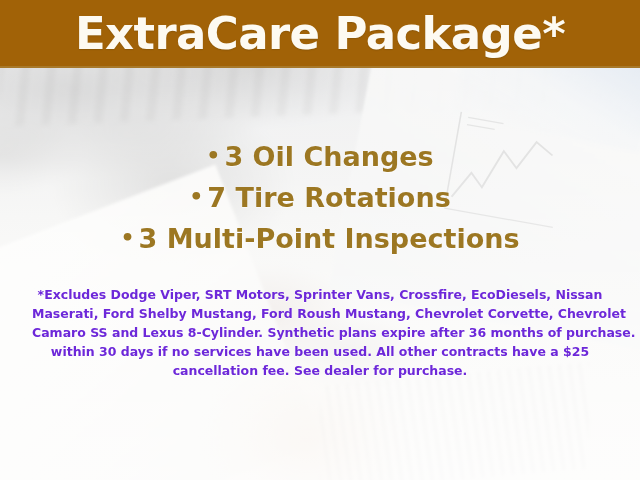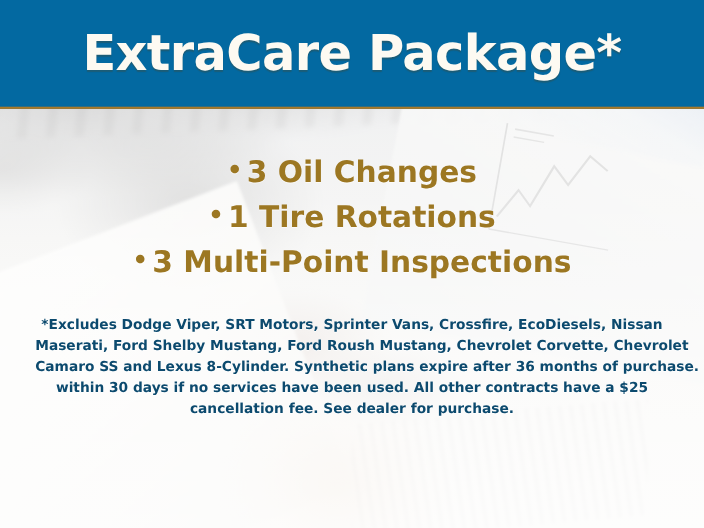--- a/index.html
+++ b/index.html
@@ -160,22 +160,22 @@
     background:
       linear-gradient(180deg, rgba(255,255,255,0.42) 0%, rgba(255,255,255,0.50) 35%, rgba(255,255,255,0.70) 68%, rgba(255,255,255,0.80) 100%);
   }
 
   
   .header-banner {
     position: absolute;
     left: 0;
     top: 0;
     width: 640px;
-    height: 99px;
-    background: #0369a1;
+    height: 68px;
+    background: #a16207;
     display: flex;
     align-items: center;
     justify-content: center;
     box-sizing: border-box;
     border-bottom: 2px solid #a8792a;
   }
   .header-title {
     color: #fdfaf2;
     font-family: "DejaVu Sans", sans-serif;
     font-weight: bold;
@@ -211,21 +211,21 @@
 
   
   .fine-print {
     position: absolute;
     left: 32px;
     top: 285px;
     width: 576px;
     text-align: center;
   }
   .fine-line {
-    color: #0c4a6e;
+    color: #6d28d9;
     font-family: "DejaVu Sans", sans-serif;
     font-weight: bold;
     font-size: 12.5px;
     line-height: 19px;
     white-space: nowrap;
     text-shadow: 0 1px 0 rgba(255,255,255,0.75);
   }
 </style>
 </head>
 <body>
@@ -256,21 +256,21 @@
 
   <div class="header-banner">
     <div class="header-title">ExtraCare Package*</div>
   </div>
 
   <div class="benefits">
     <div class="benefit-line">
       <span class="bullet-dot">•</span><span>3 Oil Changes</span>
     </div>
     <div class="benefit-line">
-      <span class="bullet-dot">•</span><span>1 Tire Rotations</span>
+      <span class="bullet-dot">•</span><span>7 Tire Rotations</span>
     </div>
     <div class="benefit-line">
       <span class="bullet-dot">•</span><span>3 Multi-Point Inspections</span>
     </div>
   </div>
 
   <div class="fine-print">
     <div class="fine-line">*Excludes Dodge Viper, SRT Motors, Sprinter Vans, Crossfire, EcoDiesels, Nissan</div>
     <div class="fine-line">Maserati, Ford Shelby Mustang, Ford Roush Mustang, Chevrolet Corvette, Chevrolet</div>
     <div class="fine-line">Camaro SS and Lexus 8-Cylinder. Synthetic plans expire after 36 months of purchase.</div>

